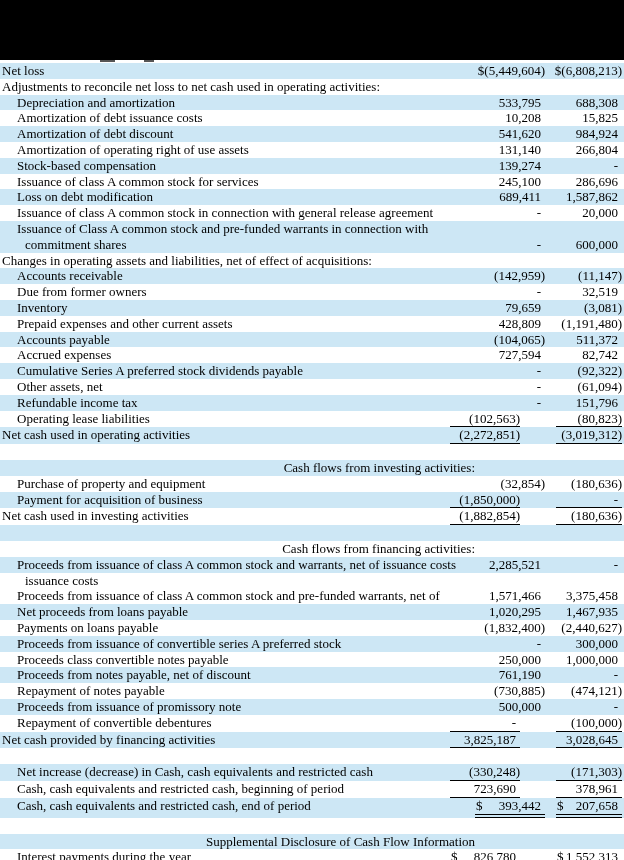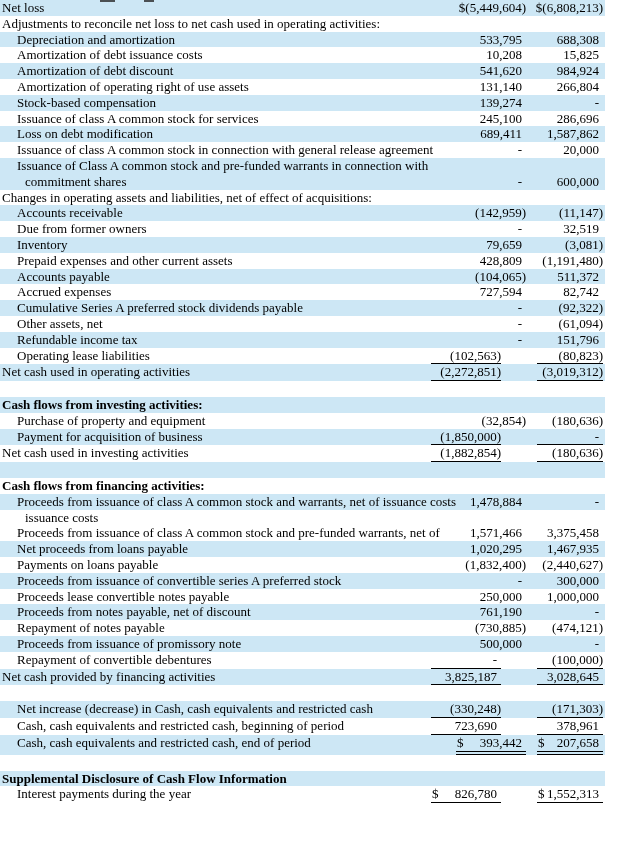--- a/index.html
+++ b/index.html
@@ -2,42 +2,42 @@
 <html><head>
 <meta charset="utf-8">
 <style>
   html, body { margin:0; padding:0; background:#ffffff; }
   * { box-sizing: border-box; }
   .page {
     width:624px; height:860px;
     background:#ffffff;
     font-family:"Liberation Serif","DejaVu Serif",serif;
     color:#000;
-    display:flex; flex-direction:row;
+    display:flex; flex-direction:column;
     overflow:hidden;
     position:relative;
   }
   .band-top { height:60px; background:#000; flex:0 0 auto; }
   .remnant { height:3px; background:#fff; position:relative; flex:0 0 auto; }
   .remnant .mark { position:absolute; top:0; height:2px; background:#2a2a2a; opacity:.8; }
   .remnant .m1 { left:100px; width:15px; }
   .remnant .m2 { left:144px; width:10px; }
 
   .sheet { flex:0 1 auto; display:flex; flex-direction:column; }
 
   .row {
     display:flex;
     align-items:stretch;
     font-size:13px;
     line-height:15.8px;
     min-height:15.8px;
     padding-right:2px;
   }
   .row.blue { background:#cde7f5; }
-  .row.bold { font-weight:bold; }
+  .row.bold { font-weight:normal;text-align:right; }
   .row.blank { min-height:15.9px; }
 
   .lbl { flex:1 1 auto; min-width:0; }
   .lbl .line { display:block; white-space:nowrap; }
   .ind0 { padding-left:2px; }
   .ind1 { padding-left:17px; }
   .lbl .line2 { padding-left:8px; }
 
   .cell {
     flex:0 0 auto;
@@ -360,21 +360,21 @@
           <span class="line">Cash flows from financing activities:</span>
         </div>
         <div class="cell col1"></div>
         <div class="cell col2"></div>
       </div>
       <div class="row blue">
         <div class="lbl ind1">
           <span class="line">Proceeds from issuance of class A common stock and warrants, net of issuance costs</span>
         </div>
         <div class="cell col1">
-          <span class="val pos">1,478,884</span>
+          <span class="val pos">2,285,521</span>
         </div>
         <div class="cell col2">
           <span class="val pos">-</span>
         </div>
       </div>
       <div class="row">
         <div class="lbl ind1">
           <span class="line line2">issuance costs</span>
           <span class="line">Proceeds from issuance of class A common stock and pre-funded warrants, net of</span>
         </div>
@@ -413,21 +413,21 @@
         </div>
         <div class="cell col1">
           <span class="val pos">-</span>
         </div>
         <div class="cell col2">
           <span class="val pos">300,000</span>
         </div>
       </div>
       <div class="row">
         <div class="lbl ind1">
-          <span class="line">Proceeds lease convertible notes payable</span>
+          <span class="line">Proceeds class convertible notes payable</span>
         </div>
         <div class="cell col1">
           <span class="val pos">250,000</span>
         </div>
         <div class="cell col2">
           <span class="val pos">1,000,000</span>
         </div>
       </div>
       <div class="row blue">
         <div class="lbl ind1">

